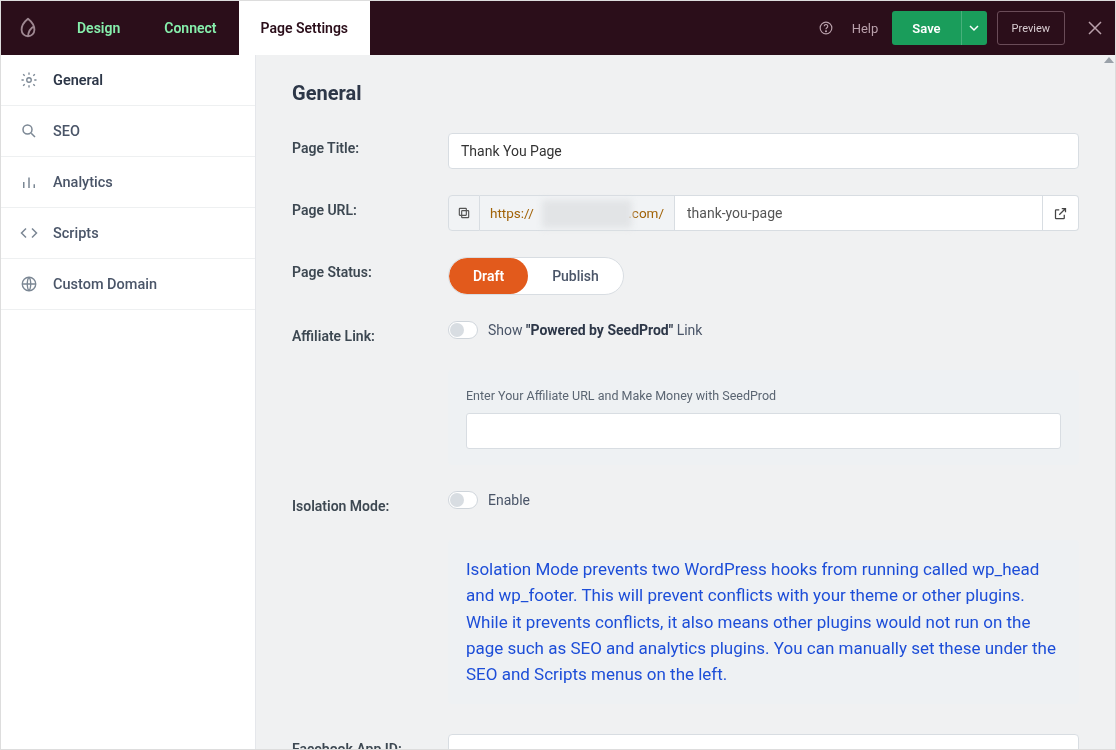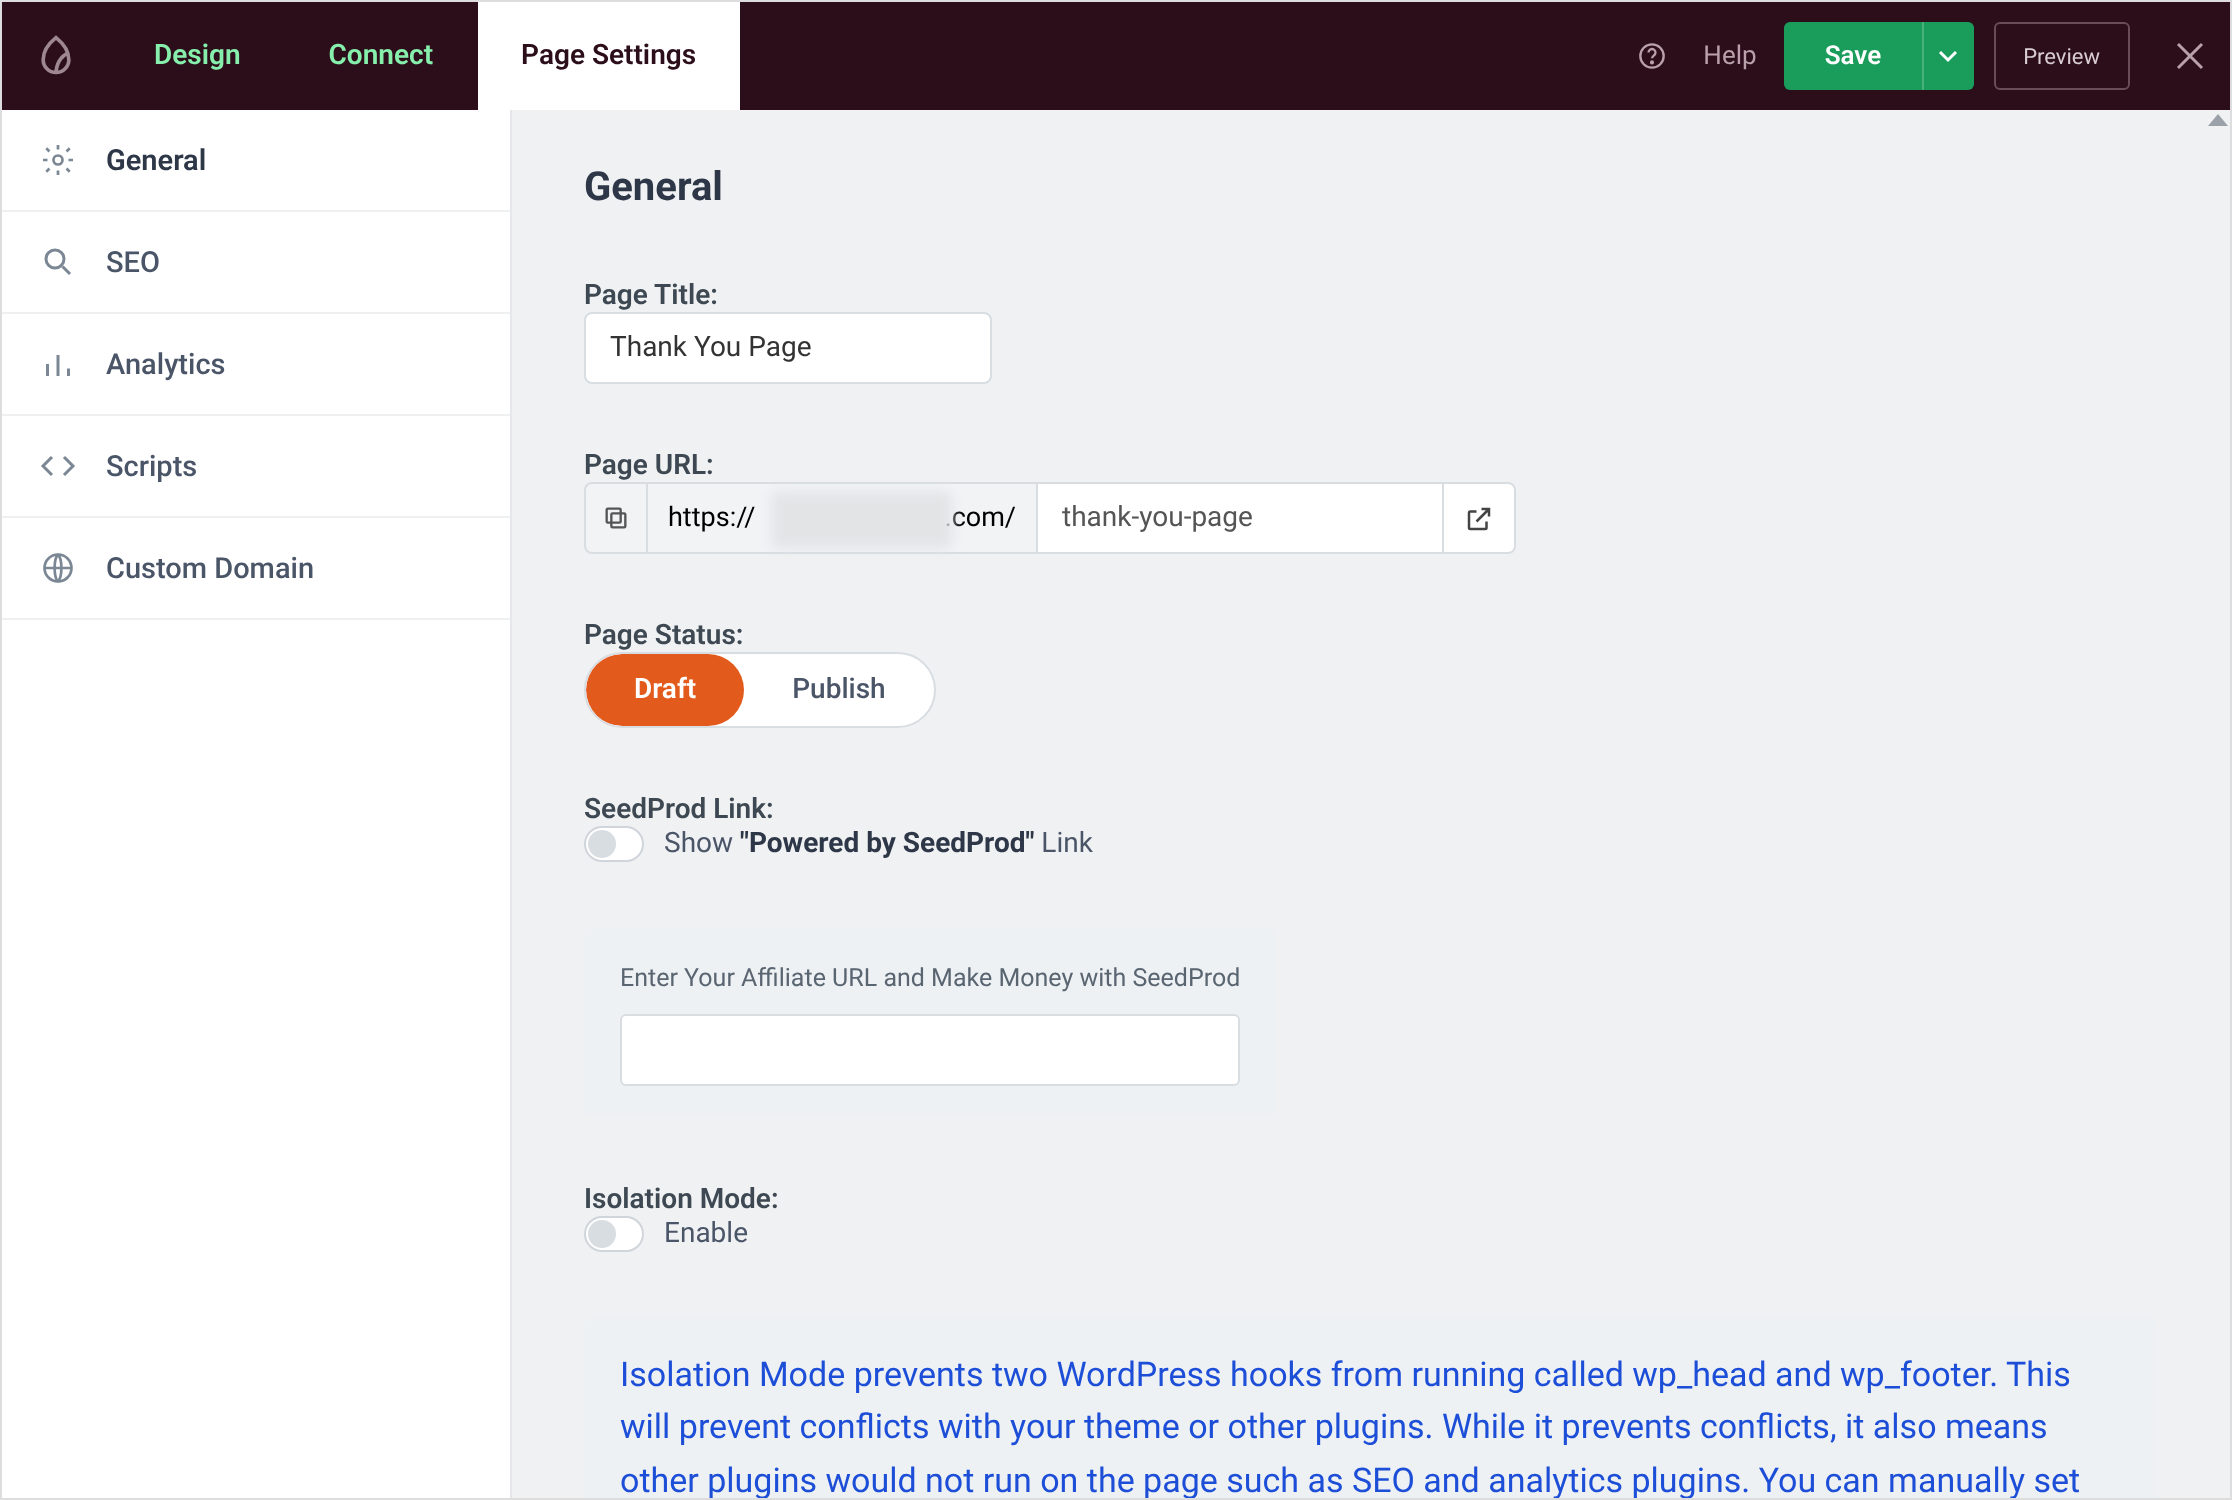--- a/index.html
+++ b/index.html
@@ -22,29 +22,29 @@
 .body { display:flex; height: calc(100% - 54px); }
 .sidebar { width: 255px; background:#fff; border-right:1px solid #e5e7eb; }
 .sidebar .item { display:flex; align-items:center; gap:14px; padding:16px 18px; border-bottom:1px solid #eef0f1; cursor:pointer; color:#4a5568; font-size:14.5px; font-weight:500;}
 .sidebar .item.active { color:#2d3748; font-weight:600;}
 .sidebar .item .ico { width:20px; display:flex; justify-content:center; color:#7b8794;}
 .sidebar .item svg { width:18px; height:18px; }
 
 .content { flex:1; overflow-y:auto; padding: 26px 36px 40px 36px; position:relative;}
 .content-inner{ max-width: 790px; }
 .section-title { font-size:20px; font-weight:700; color:#2d3748; margin-bottom: 28px; }
-.row { display:flex; align-items:flex-start; margin-bottom: 26px; flex-direction: column; }
+.row { display:flex; align-items:flex-start; margin-bottom: 26px; }
 .row .label { width: 156px; padding-top:7px; font-size:14px; font-weight:600; color:#3d4852; }
 .row .field { flex:1; }
 
 .text-input { width:100%; height:36px; border:1px solid #d8dde2; border-radius:4px; padding:0 12px; font-size:14px; color:#333; background:#fff;}
 
 .url-group { display:flex; height:36px; }
 .url-copy { width:32px; border:1px solid #d8dde2; background:#f1f3f5; border-radius:4px 0 0 4px; display:flex; align-items:center; justify-content:center; cursor:pointer; color:#555;}
-.url-domain { border:1px solid #d8dde2; border-left:none; background:#f1f3f5; padding:0 10px; display:flex; align-items:center; font-size:13.5px; color:#000000; width:195px; position:relative;}
+.url-domain { border:1px solid #d8dde2; border-left:none; background:#f1f3f5; padding:0 10px; display:flex; align-items:center; font-size:13.5px; color:#a16207; width:195px; position:relative;}
 .url-domain .smudge { position:absolute; left:62px; top:4px; height:28px; width:90px; background:#e2e4e6; filter:blur(3px); border-radius:3px;}
 .url-slug { flex:1; border:1px solid #d8dde2; border-left:none; padding:0 12px; font-size:14px; color:#555;}
 .url-open { width:36px; border:1px solid #d8dde2; border-left:none; border-radius:0 4px 4px 0; background:#fff; display:flex; align-items:center; justify-content:center; cursor:pointer; color:#444;}
 
 .pill-group { display:inline-flex; border:1px solid #d8dde2; border-radius:40px; height:38px; overflow:hidden; background:#fff;}
 .pill { padding:0 24px; display:flex; align-items:center; font-size:14px; color:#4a5568; cursor:pointer; border:none; background:transparent; font-weight:500;}
 .pill.active { background:#e25a1c; color:#fff; font-weight:600; border-radius:40px;}
 
 .toggle-row { display:flex; align-items:center; gap:10px; }
 .toggle { width:30px; height:18px; border-radius:20px; border:1px solid #cfd5db; background:#fff; position:relative; cursor:pointer;}
@@ -189,21 +189,21 @@
       <div class="label">Page Status:</div>
       <div class="field">
         <div class="pill-group">
           <button class="pill active">Draft</button>
           <button class="pill">Publish</button>
         </div>
       </div>
     </div>
 
     <div class="row">
-      <div class="label">SeedProd Link:</div>
+      <div class="label">Affiliate Link:</div>
       <div class="field">
         <div class="toggle-row">
           <div class="toggle"></div>
           <span class="toggle-label">
             <span>Show </span><b>"Powered by SeedProd"</b><span> Link</span>
           </span>
         </div>
       </div>
     </div>
 

